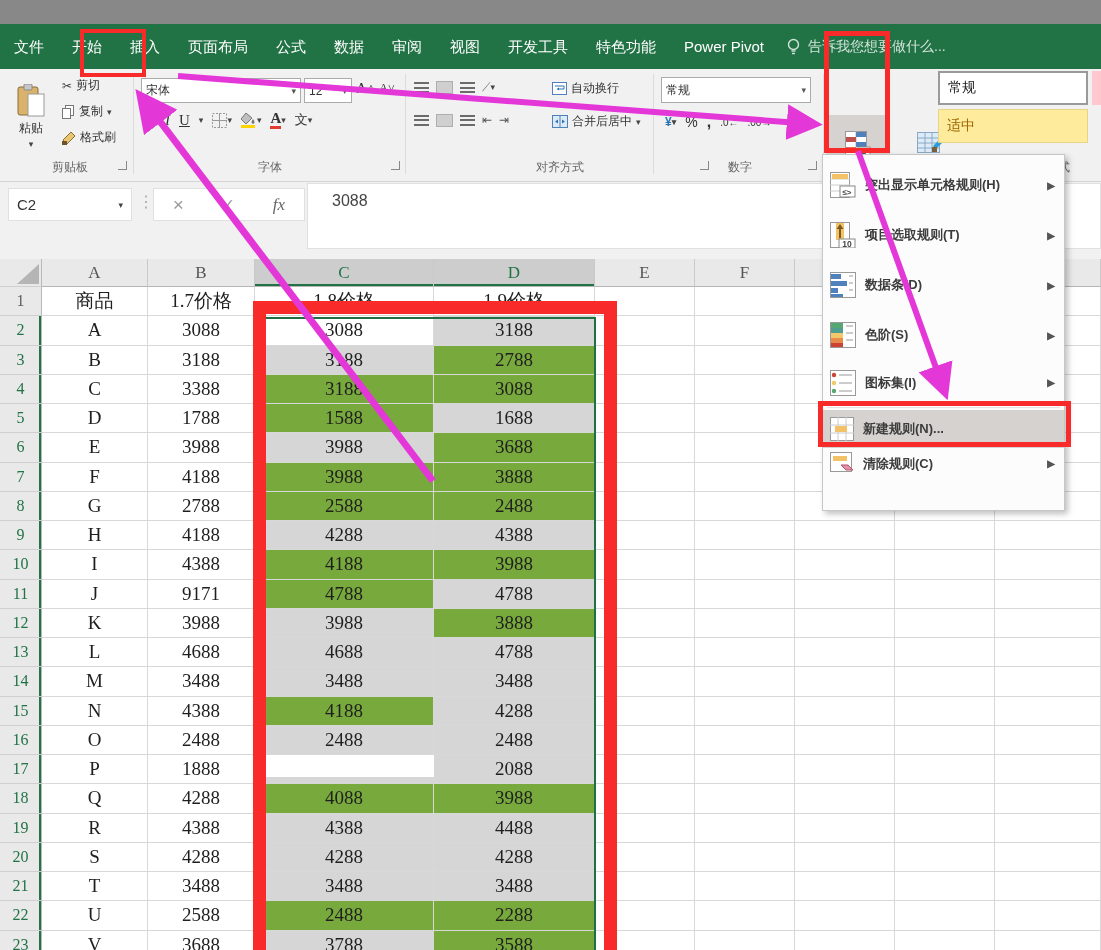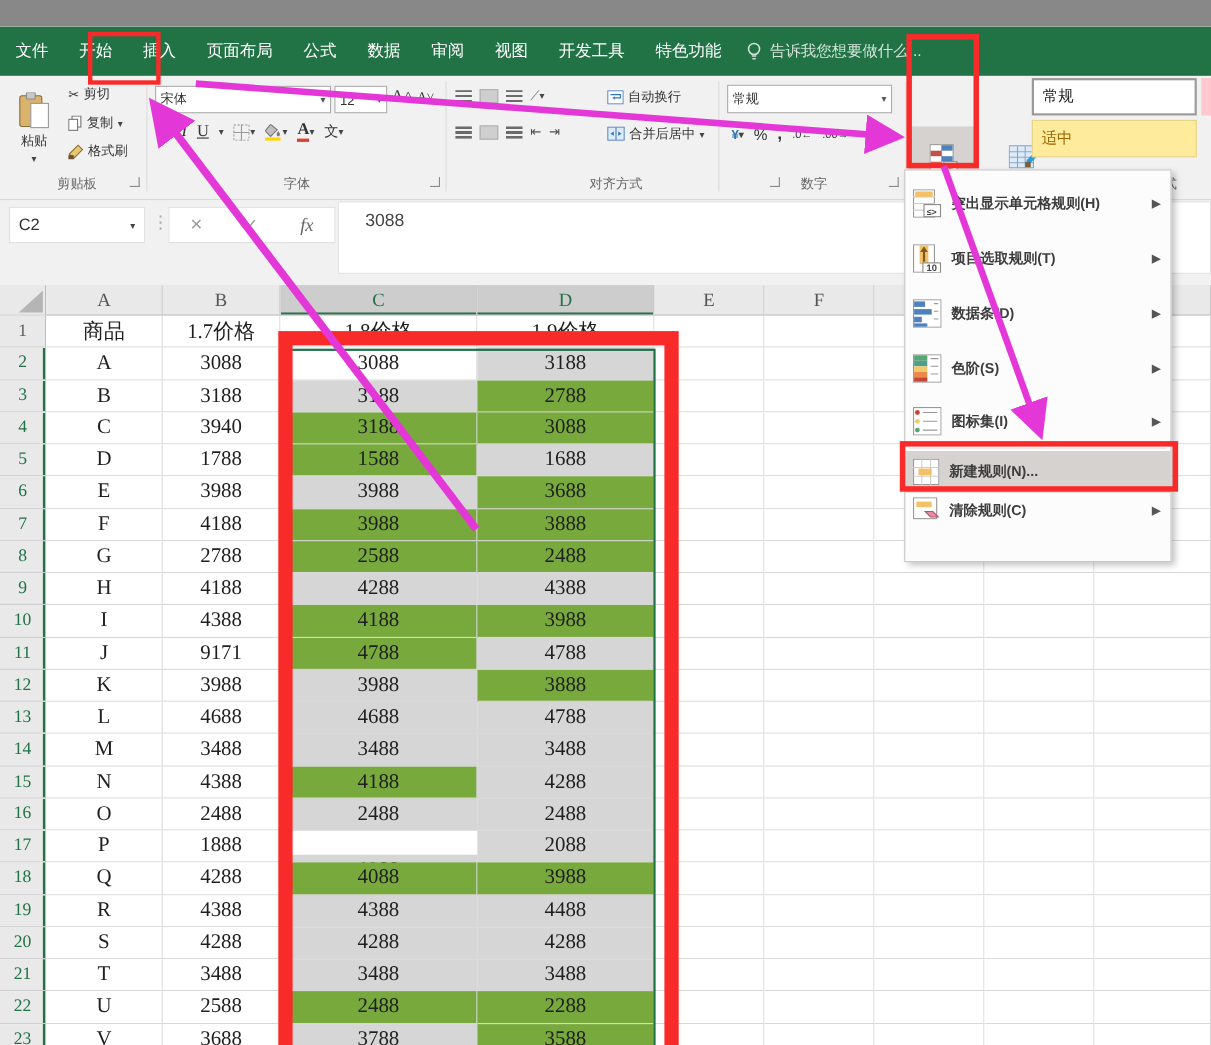--- a/index.html
+++ b/index.html
@@ -67,20 +67,21 @@
     <div class="tab">文件</div>
     <div class="tab">开始</div>
     <div class="tab">插入</div>
     <div class="tab">页面布局</div>
     <div class="tab">公式</div>
     <div class="tab">数据</div>
     <div class="tab">审阅</div>
     <div class="tab">视图</div>
     <div class="tab">开发工具</div>
     <div class="tab">特色功能</div>
+    <div class="tab">Power Pivot</div>
     <div id="search">
       <svg width="15" height="18" viewBox="0 0 15 18">
         <circle cx="7.5" cy="6.5" r="5" fill="none" stroke="#fff" stroke-width="1.4"></circle>
         <line x1="5.5" y1="13" x2="9.5" y2="13" stroke="#fff" stroke-width="1.4"></line>
         <line x1="6" y1="15.5" x2="9" y2="15.5" stroke="#fff" stroke-width="1.4"></line>
       </svg>
       <span>告诉我您想要做什么...</span>
     </div>
   </div>
 
@@ -328,21 +329,21 @@
       <div class="cell" style="left: 42px; top: 86.5px; width: 106px; height: 29.25px;">B</div>
       <div class="cell" style="left: 148px; top: 86.5px; width: 107px; height: 29.25px;">3188</div>
       <div class="cell sel" style="left: 255px; top: 86.5px; width: 179px; height: 29.25px;">3188</div>
       <div class="cell green" style="left: 434px; top: 86.5px; width: 161px; height: 29.25px;">2788</div>
       <div class="cell" style="left: 595px; top: 86.5px; width: 100px; height: 29.25px;"></div>
       <div class="cell" style="left: 695px; top: 86.5px; width: 100px; height: 29.25px;"></div>
       <div class="cell" style="left: 795px; top: 86.5px; width: 100px; height: 29.25px;"></div>
       <div class="cell" style="left: 895px; top: 86.5px; width: 100px; height: 29.25px;"></div>
       <div class="cell" style="left: 995px; top: 86.5px; width: 106px; height: 29.25px;"></div>
       <div class="cell" style="left: 42px; top: 115.75px; width: 106px; height: 29.25px;">C</div>
-      <div class="cell" style="left: 148px; top: 115.75px; width: 107px; height: 29.25px;">3940</div>
+      <div class="cell" style="left: 148px; top: 115.75px; width: 107px; height: 29.25px;">3388</div>
       <div class="cell green" style="left: 255px; top: 115.75px; width: 179px; height: 29.25px;">3188</div>
       <div class="cell green" style="left: 434px; top: 115.75px; width: 161px; height: 29.25px;">3088</div>
       <div class="cell" style="left: 595px; top: 115.75px; width: 100px; height: 29.25px;"></div>
       <div class="cell" style="left: 695px; top: 115.75px; width: 100px; height: 29.25px;"></div>
       <div class="cell" style="left: 795px; top: 115.75px; width: 100px; height: 29.25px;"></div>
       <div class="cell" style="left: 895px; top: 115.75px; width: 100px; height: 29.25px;"></div>
       <div class="cell" style="left: 995px; top: 115.75px; width: 106px; height: 29.25px;"></div>
       <div class="cell" style="left: 42px; top: 145px; width: 106px; height: 29.25px;">D</div>
       <div class="cell" style="left: 148px; top: 145px; width: 107px; height: 29.25px;">1788</div>
       <div class="cell green" style="left: 255px; top: 145px; width: 179px; height: 29.25px;">1588</div>

